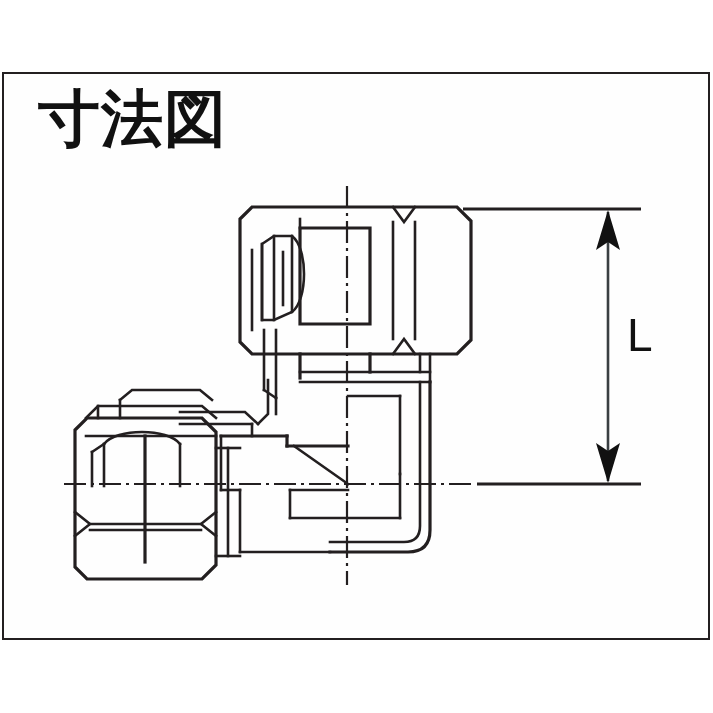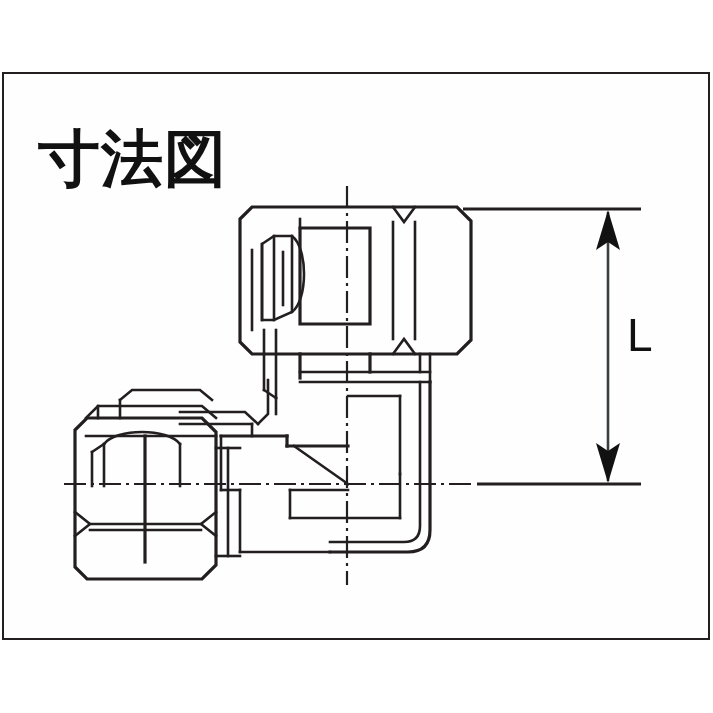--- a/index.html
+++ b/index.html
@@ -36,21 +36,20 @@
     left: 38px;
     top: 88px;
     font-size: 62px;
     line-height: 1;
     font-weight: 700;
     color: #111111;
     letter-spacing: 1px;
     font-family: "DejaVu Sans", sans-serif;
     white-space: nowrap;
     user-select: none;
-    margin-top: 40px;
   }
   #dimlabel {
     position: absolute;
     left: 627px;
     top: 312px;
     font-size: 46px;
     line-height: 1;
     font-weight: 400;
     color: #111111;
     font-family: "Liberation Sans", sans-serif;

